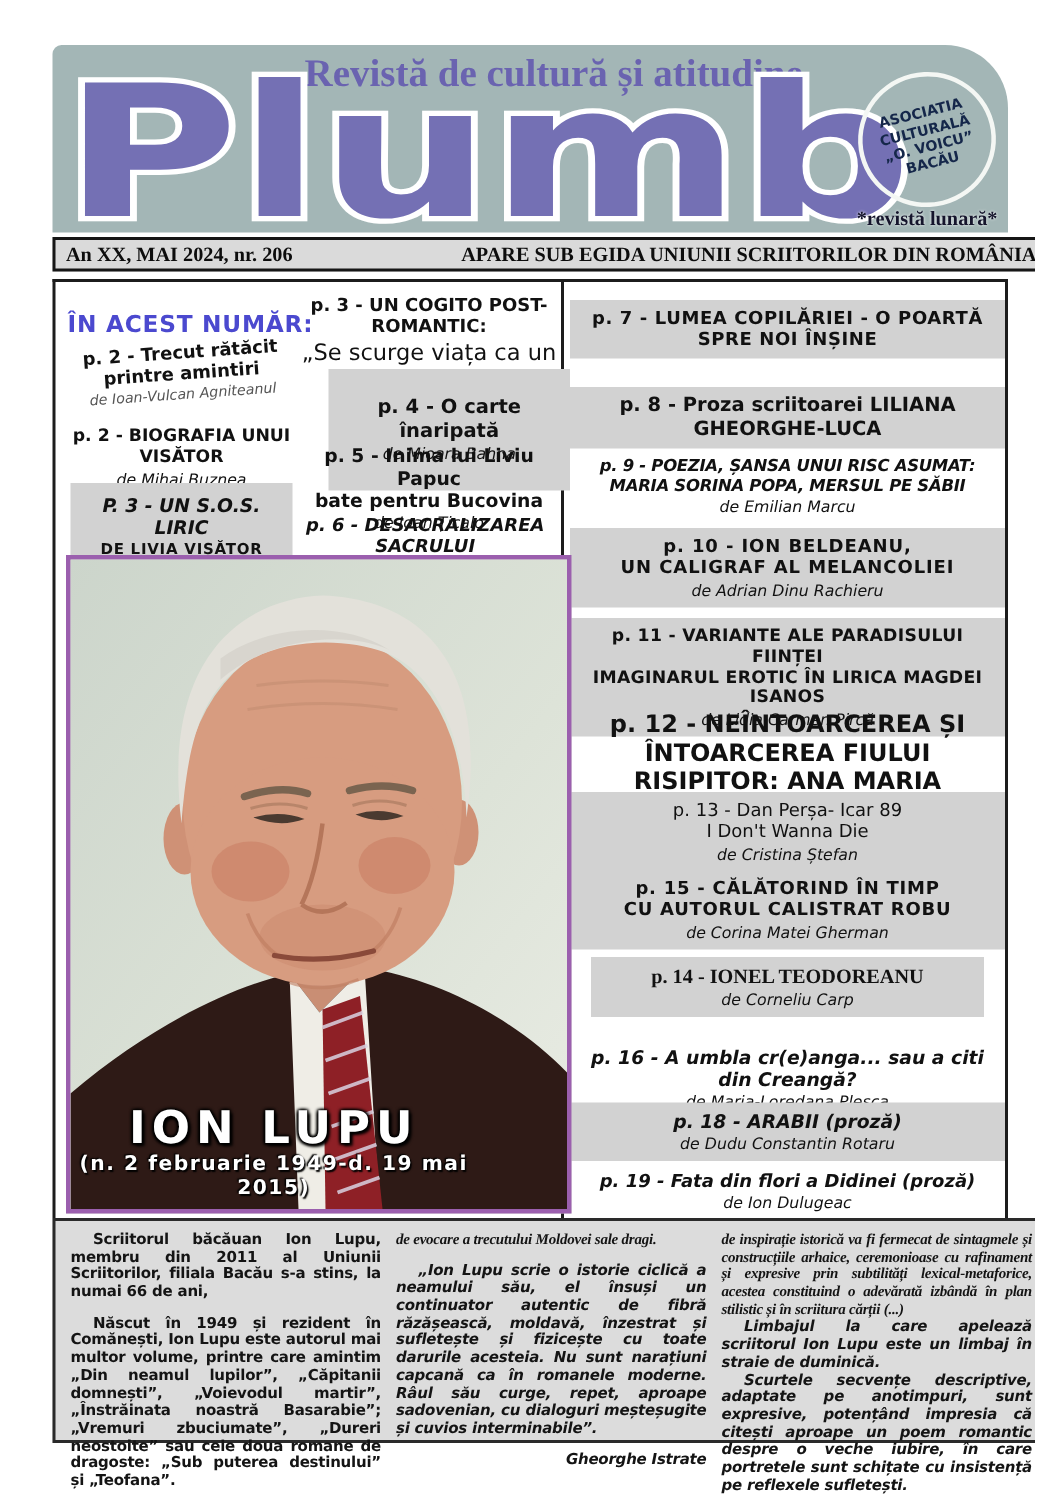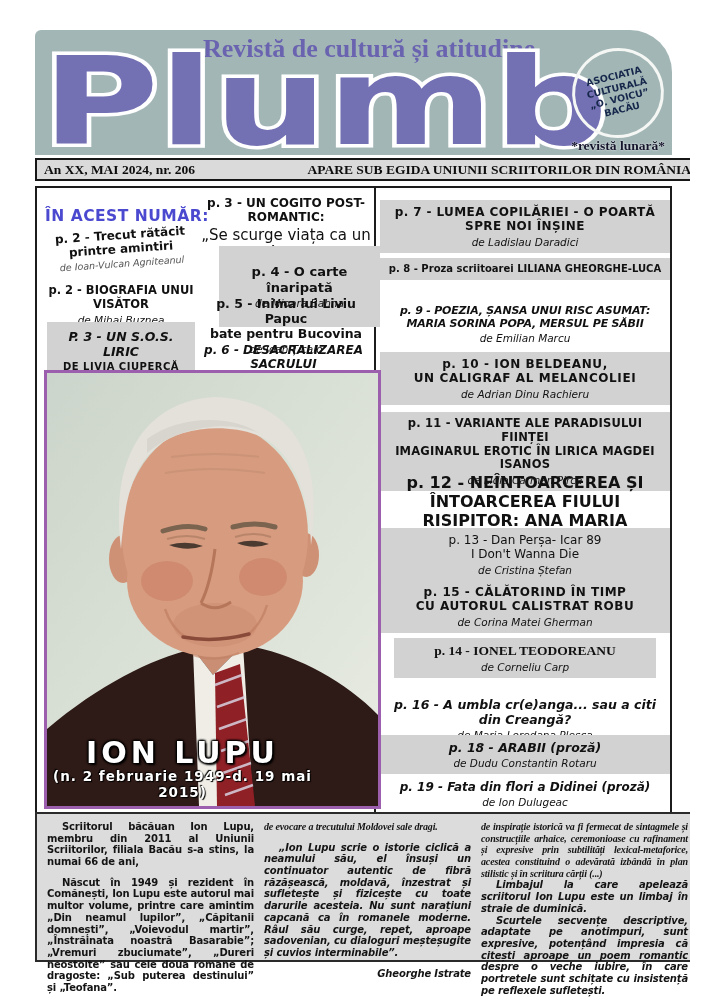--- a/index.html
+++ b/index.html
@@ -53,21 +53,21 @@
   .M1{left:182px;top:58px;width:157px;padding:18px 2px;}
   .M1 .t{font-size:13px;}
   .M2{left:158px;top:108px;width:182px;}
   .M2 .t{font-size:12.5px;}
   .M3{left:153px;top:155px;width:187px;}
   .M3 .t{font-style:italic;}
 
   
   .R{left:343px;width:290px;box-sizing:border-box;padding:5px 4px;}
   .R0{top:12px;} .R0 .t{letter-spacing:.4px;}
-  .R1{top:70px;} .R1 .t{font-weight:600;font-size:10px;}
+  .R1{top:70px;} .R1 .t{font-weight:600;font-size:13px;}
   .R2{top:112px;padding:4px;} .R2 .t{font-style:italic;font-weight:600;font-size:11px;letter-spacing:-.2px;}
   .R3{top:164px;} .R3 .t{letter-spacing:.6px;}
   .R4{top:224px;} .R4 .t{font-size:11.5px;letter-spacing:.2px;}
   .R5{top:282px;padding:3px;} .R5 .t{font-size:16px;text-align:center;}
   .R6{top:340px;} .R6 .t{font-weight:normal;font-size:12px;}
   .R7{top:392px;} .R7 .t{letter-spacing:.5px;}
   .R8{top:450px;left:357px;width:262px;} .R8 .t{font-family:"Liberation Serif",serif;font-size:13.5px;}
   .R9{top:507px;padding:2px;} .R9 .t{font-style:italic;font-size:12.5px;}
   .R10{top:547px;} .R10 .t{font-style:italic;font-size:12.5px;}
   .R11{top:590px;padding:2px;} .R11 .t{font-style:italic;font-size:12px;}
@@ -126,21 +126,21 @@
       <div class="t">p. 2 - Trecut rătăcit
 printre amintiri</div>
       <div class="a">de Ioan-Vulcan Agniteanul</div>
     </div>
     <div class="item L1">
       <div class="t">p. 2 - BIOGRAFIA UNUI VISĂTOR</div>
       <div class="a">de Mihai Buznea</div>
     </div>
     <div class="item L2 gbox">
       <div class="t">P. 3 - UN S.O.S. LIRIC</div>
-      <div class="a">DE LIVIA CIUPERCĂ</div>
+      <div class="a">DE LIVIA VISĂTOR</div>
     </div>
 
     <div class="item M0">
       <div class="t">p. 3 - UN COGITO POST-ROMANTIC:</div>
       <div class="s">„Se scurge viața ca un râu...”</div>
       <div class="a">de Constantin Dram</div>
     </div>
     <div class="item M1 gbox">
       <div class="t">p. 4 - O carte înaripată</div>
       <div class="a">de Mioara Bahna</div>
@@ -151,21 +151,20 @@
       <div class="a">de Ioan Țicalo</div>
     </div>
     <div class="item M3">
       <div class="t">p. 6 - DESACRALIZAREA SACRULUI</div>
       <div class="a">de Constantin Miu</div>
     </div>
 
     <div class="item R R0 gbox">
       <div class="t">p. 7 - LUMEA COPILĂRIEI - O POARTĂ
 SPRE NOI ÎNȘINE</div>
-      <div class="a">de Ladislau Daradici</div>
     </div>
     <div class="item R R1 gbox">
       <div class="t">p. 8 - Proza scriitoarei LILIANA GHEORGHE-LUCA</div>
     </div>
     <div class="item R R2">
       <div class="t">p. 9 - POEZIA, ȘANSA UNUI RISC ASUMAT:
 MARIA SORINA POPA, MERSUL PE SĂBII</div>
       <div class="a">de Emilian Marcu</div>
     </div>
     <div class="item R R3 gbox">

